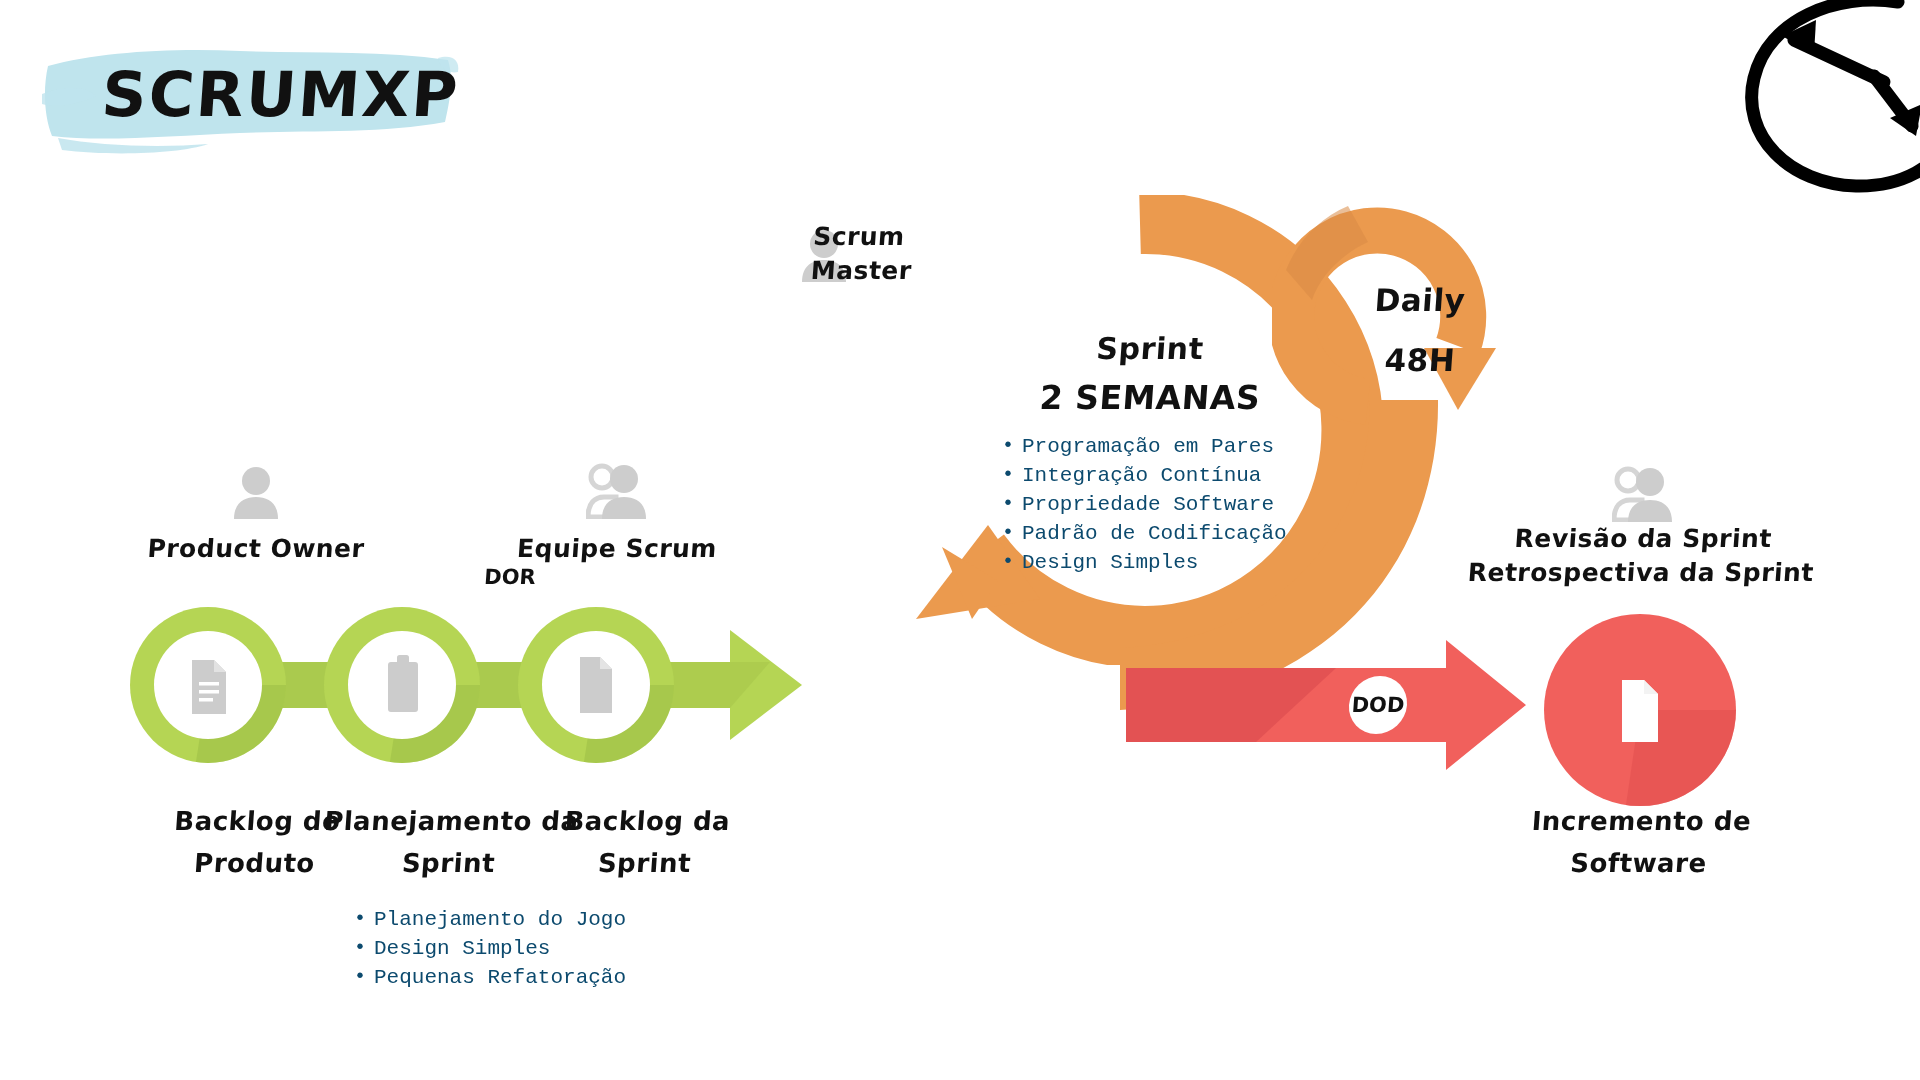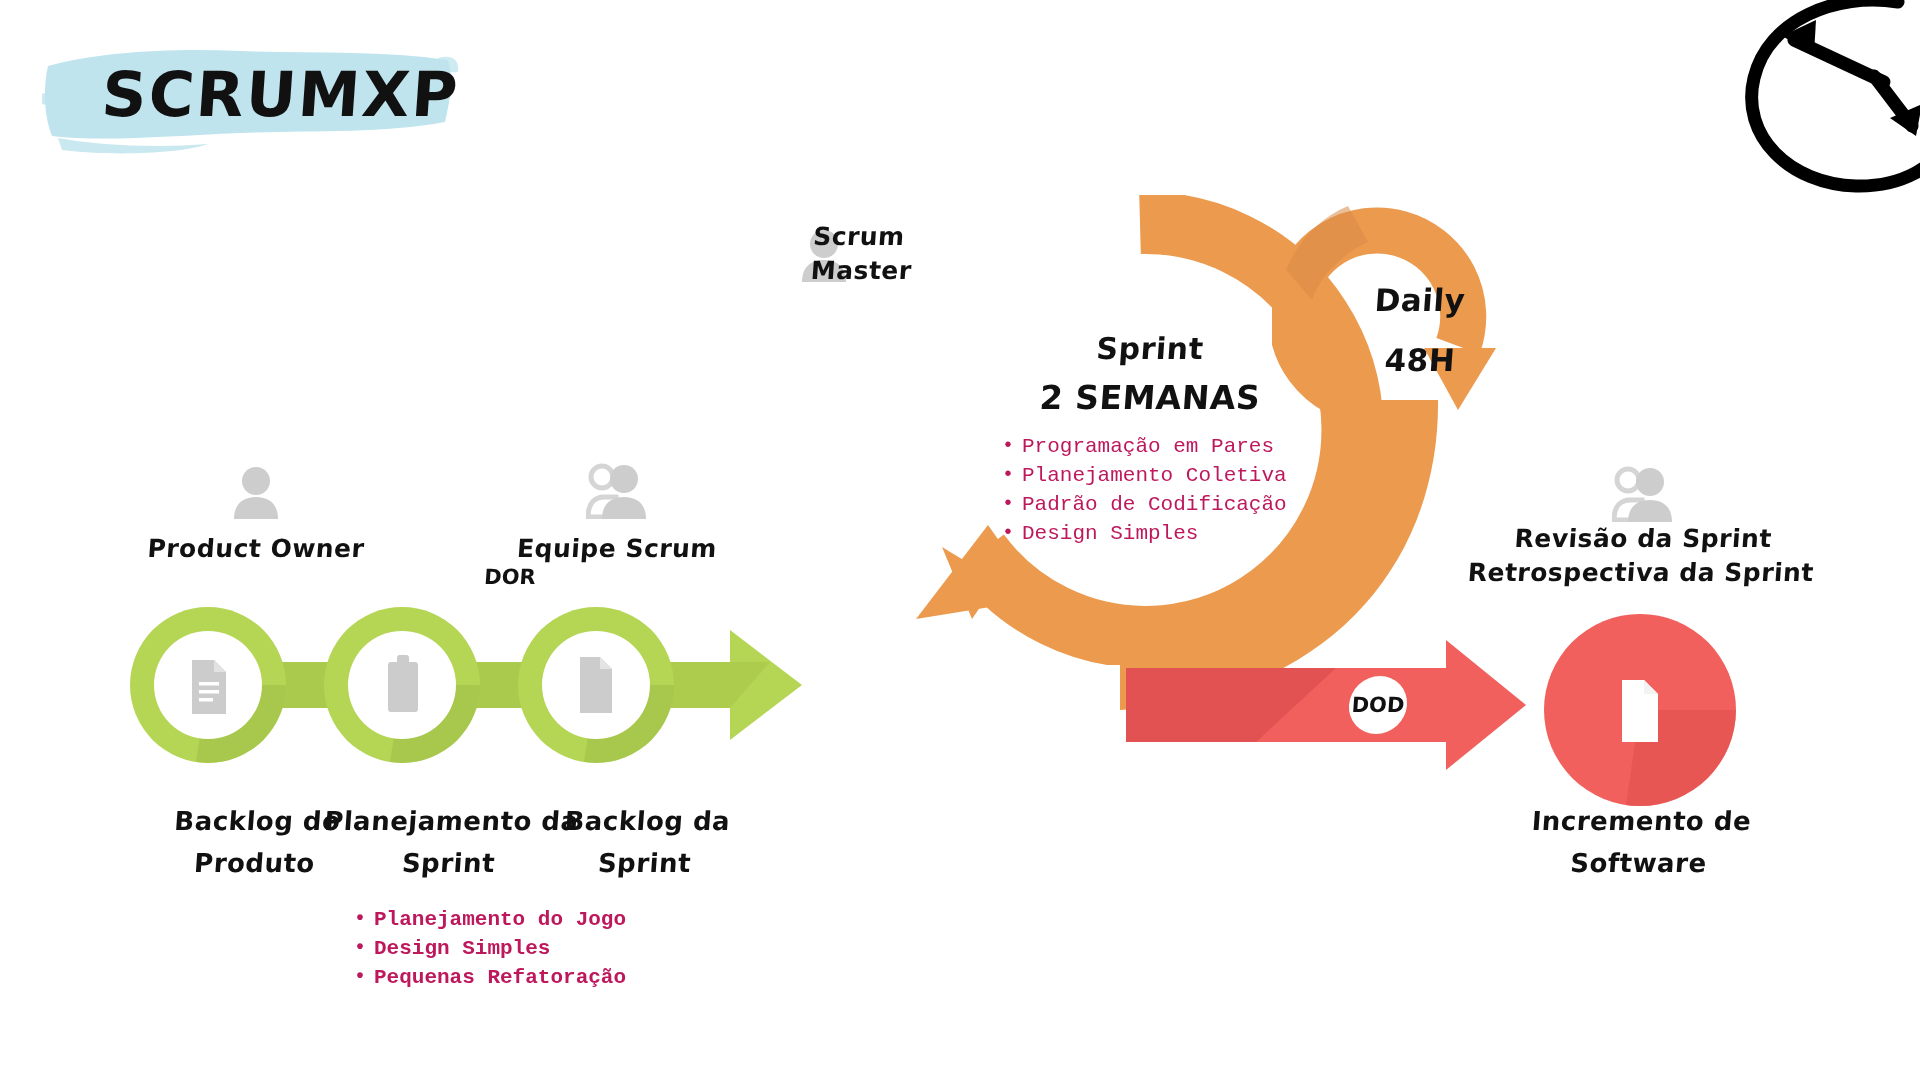--- a/index.html
+++ b/index.html
@@ -25,21 +25,21 @@
     font-family: "DejaVu Sans", sans-serif;
     font-weight: bold;
     color: #111111;
     letter-spacing: 0.5px;
     transform: skewX(-4deg);
     white-space: nowrap;
   }
   
   .mono-list {
     font-family: "Liberation Mono", "DejaVu Sans Mono", monospace;
-    color: #be185d;
+    color: #0c4a6e;
     font-size: 21px;
     line-height: 29px;
     margin: 0;
     padding: 0;
     list-style: none;
   }
   .mono-list li {
     position: relative;
     padding-left: 22px;
     white-space: nowrap;
@@ -128,21 +128,20 @@
     top: 270px;
     width: 160px;
     text-align: center;
     font-size: 31px;
     line-height: 60px;
   }
   #planning-bullets {
     position: absolute;
     left: 352px;
     top: 905px;
-    font-weight: bold;
   }
 </style>
 </head>
 <body>
 
 <div class="stage">
 
   <div id="title-block">
     <svg width="420" height="120" viewBox="0 0 420 120">
       <path d="M8,28 C60,14 130,10 200,13 C270,16 340,12 408,22 C414,40 410,62 405,84
@@ -325,21 +324,22 @@
   </div>
   <div class="node-label hand" style="left:1490px; top:800px; width:300px;">
     <div>Incremento de</div>
     <div>Software</div>
   </div>
 
   <div id="sprint-title" class="hand">Sprint</div>
   <div id="sprint-weeks" class="hand">2 SEMANAS</div>
   <ul id="sprint-bullets" class="mono-list">
     <li>Programação em Pares</li>
-    <li>Planejamento Coletiva</li>
+    <li>Integração Contínua</li>
+    <li>Propriedade Software</li>
     <li>Padrão de Codificação</li>
     <li>Design Simples</li>
   </ul>
 
   <div id="daily-text">
     <div class="hand">Daily</div>
     <div class="hand">48H</div>
   </div>
 
   <ul id="planning-bullets" class="mono-list">

